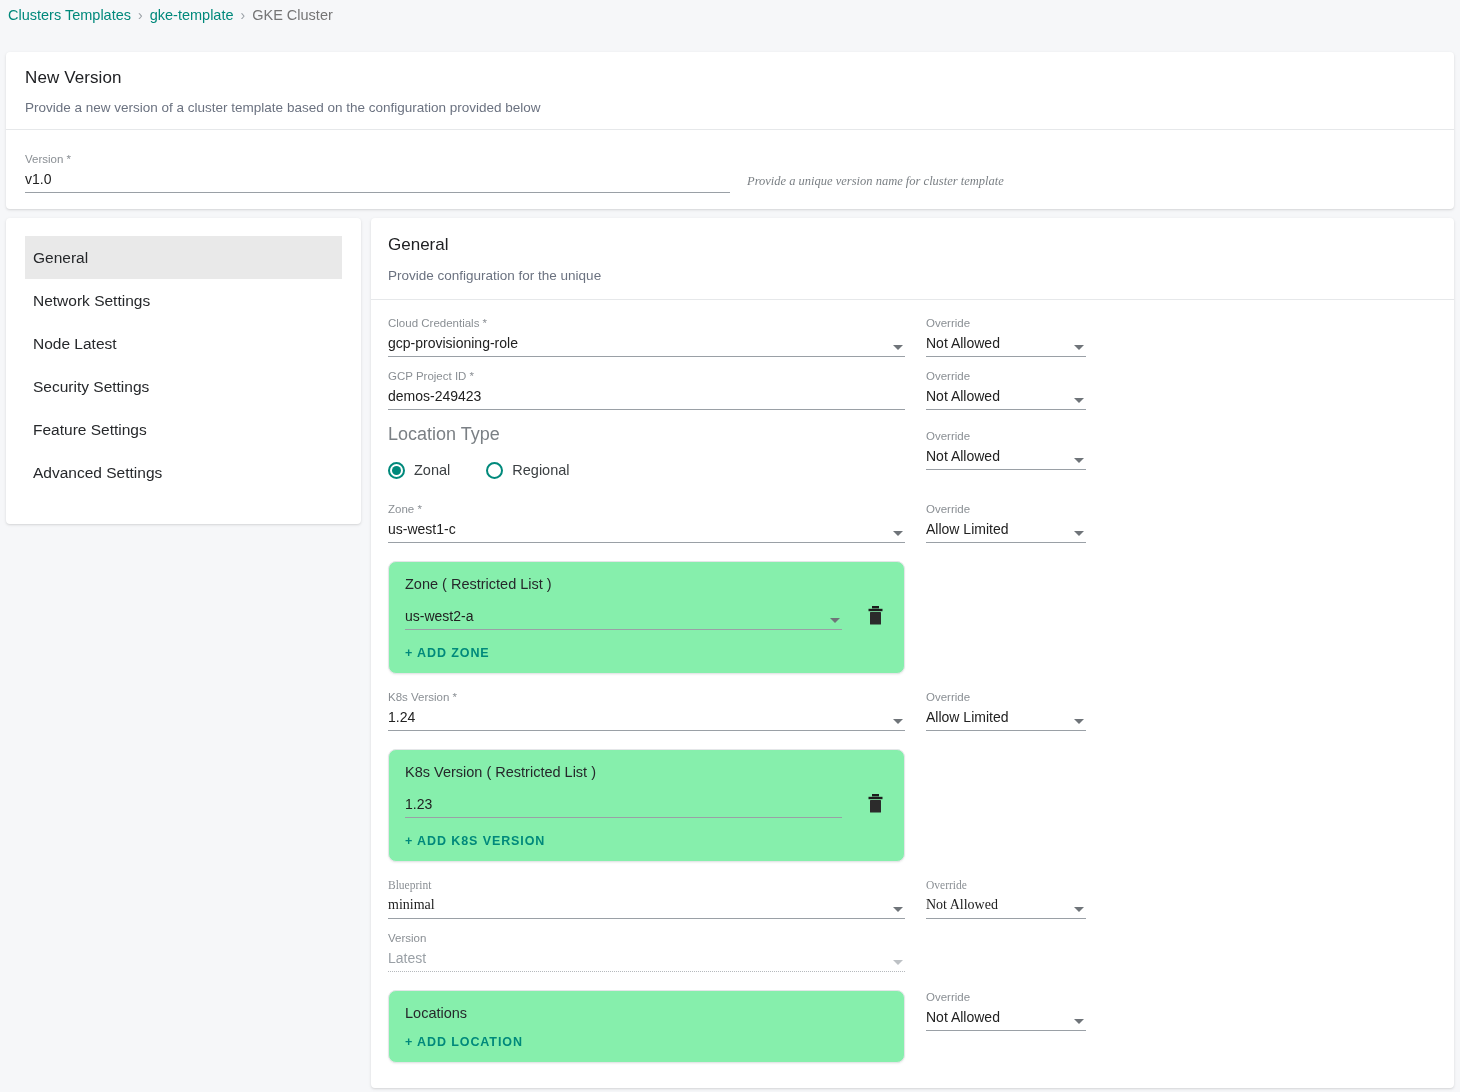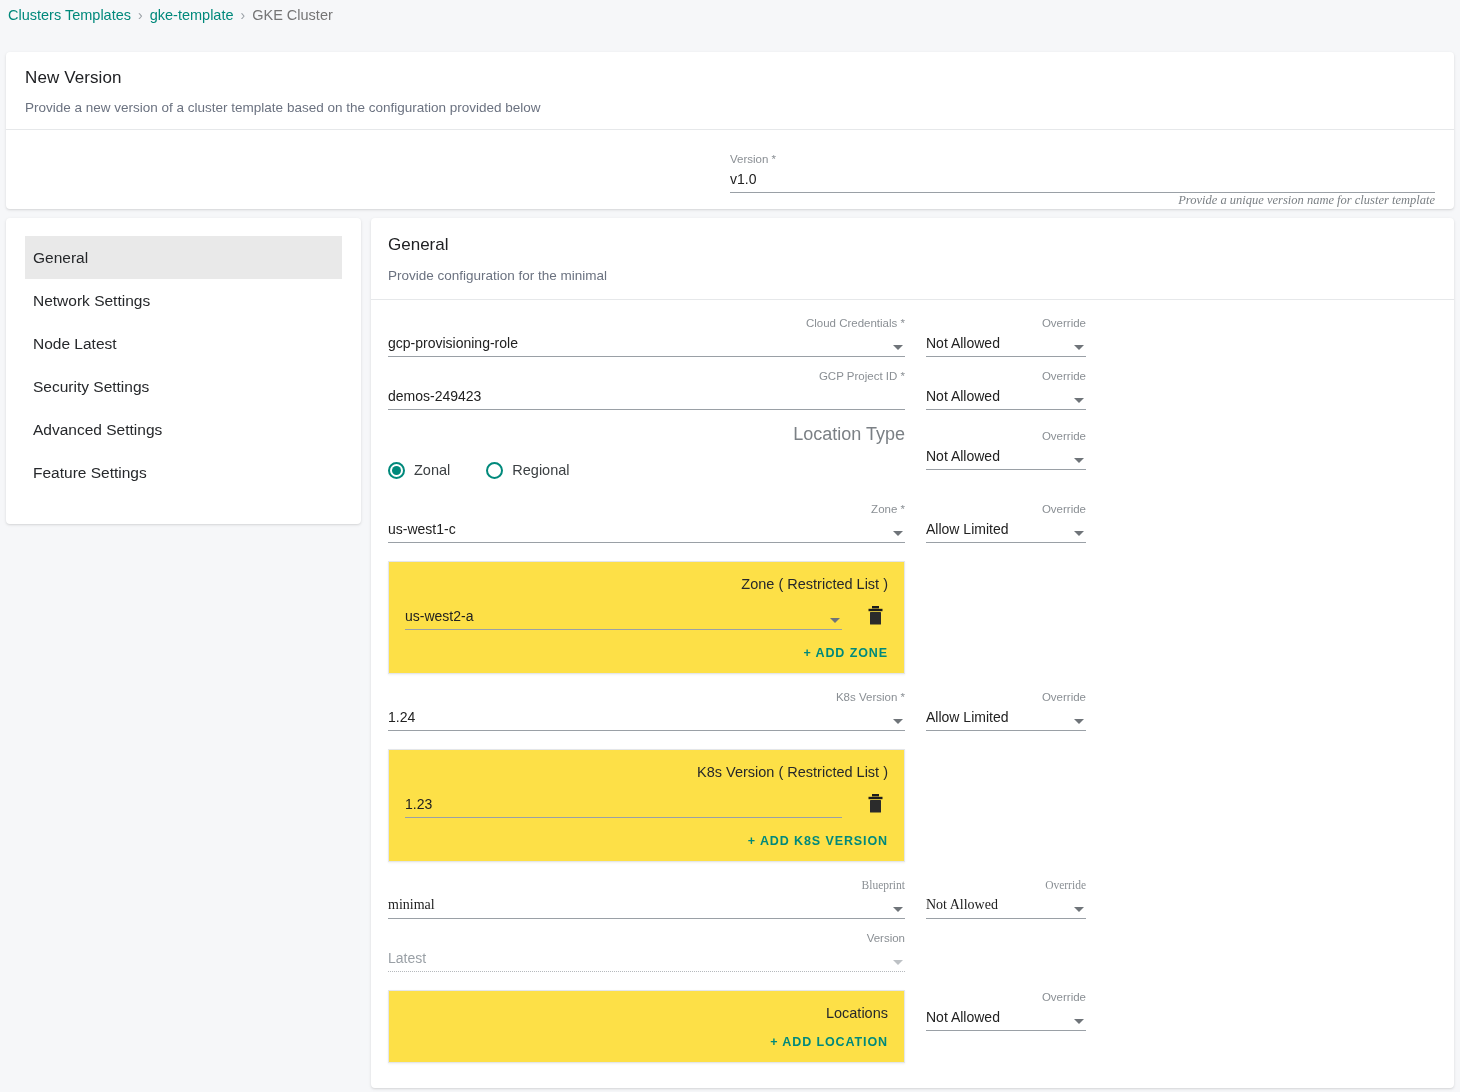--- a/index.html
+++ b/index.html
@@ -35,21 +35,20 @@
     left: 6px; top: 52px; width: 1448px; height: 157px;
   }
   .topcard-head { padding: 16px 19px 14px 19px; }
   .topcard-title { font-size: 17px; color: #202124; letter-spacing: .1px; }
   .topcard-sub { font-size: 13.5px; color: #6b7280; margin-top: 12px; }
   .hr { height: 1px; background: #e6e8ea; width: 100%; }
 
   .versionrow {
     display: flex; align-items: flex-end;
     padding: 22px 19px 0 19px;
-    flex-direction: column;
   }
 
   
   .field { position: relative; }
   .flabel {
     font-size: 11.5px; color: #8a8f94;
     line-height: 14px; white-space: nowrap;
   }
   .fvalue {
     font-size: 14px; color: #212121;
@@ -94,21 +93,21 @@
 
   
   .maincard {
     position: absolute;
     left: 371px; top: 218px; width: 1083px; height: 870px;
   }
   .main-head { padding: 17px 17px 16px 17px; }
   .main-title { font-size: 17px; color: #202124; }
   .main-sub { font-size: 13.5px; color: #6b7280; margin-top: 13px; }
 
-  .main-body { position: relative; padding: 0 17px; text-align: right; }
+  .main-body { position: relative; padding: 0 17px; }
 
   .grid-row { display: flex; }
   .col-left  { width: 517px; flex: 0 0 517px; }
   .col-gap   { width: 21px; flex: 0 0 21px; }
   .col-right { width: 160px; flex: 0 0 160px; }
 
   
   .radio-group { display: flex; align-items: center; gap: 12px; height: 30px; margin-top: 4px;}
   .radio { display: flex; align-items: center; gap: 9px; cursor: pointer; }
   .radio-dot {
@@ -119,23 +118,23 @@
   .radio-dot.on::after {
     content: ""; width: 9px; height: 9px; border-radius: 50%;
     background: #00897b;
   }
   .radio-label { font-size: 14.5px; color: #3c4043; }
   .group-label { font-size: 18px; color: #7b8085; }
 
   
   .subcard {
     border: 1px solid #e4e6e8;
-    border-radius: 0;
+    border-radius: 8px;
     box-shadow: 0 1px 2px rgba(0,0,0,.06);
-    background: #fde047;
+    background: #86efac;
     padding: 14px 16px 12px 16px;
   }
   .subcard-title { font-size: 14.5px; color: #26282b; }
   .sub-row { display: flex; align-items: flex-end; gap: 20px; margin-top: 8px; }
   .sub-field { flex: 1; position: relative; }
   .trash { width: 26px; height: 30px; display:flex; align-items:center; justify-content:center; cursor:pointer; }
   .addlink {
     color: #00897b; font-size: 12.5px;
     letter-spacing: .9px; font-weight: 600;
     margin-top: 16px; cursor: pointer; display: inline-block;
@@ -175,31 +174,31 @@
   <div class="side-item">
     <span>Network Settings</span>
   </div>
   <div class="side-item">
     <span>Node Latest</span>
   </div>
   <div class="side-item">
     <span>Security Settings</span>
   </div>
   <div class="side-item">
+    <span>Feature Settings</span>
+  </div>
+  <div class="side-item">
     <span>Advanced Settings</span>
-  </div>
-  <div class="side-item">
-    <span>Feature Settings</span>
   </div>
 </div>
 
 <div class="card maincard">
   <div class="main-head">
     <div class="main-title">General</div>
-    <div class="main-sub">Provide configuration for the minimal</div>
+    <div class="main-sub">Provide configuration for the unique</div>
   </div>
   <div class="hr"></div>
 
   <div class="main-body">
 
     <div class="grid-row" style="margin-top:16px;">
       <div class="col-left">
         <div class="field">
           <div class="flabel">Cloud Credentials *</div>
           <div class="fvalue">gcp-provisioning-role</div>

